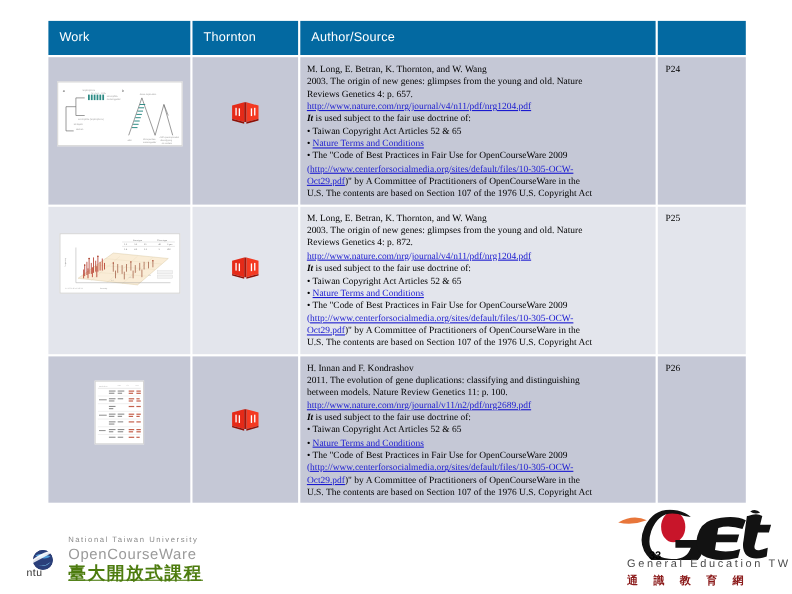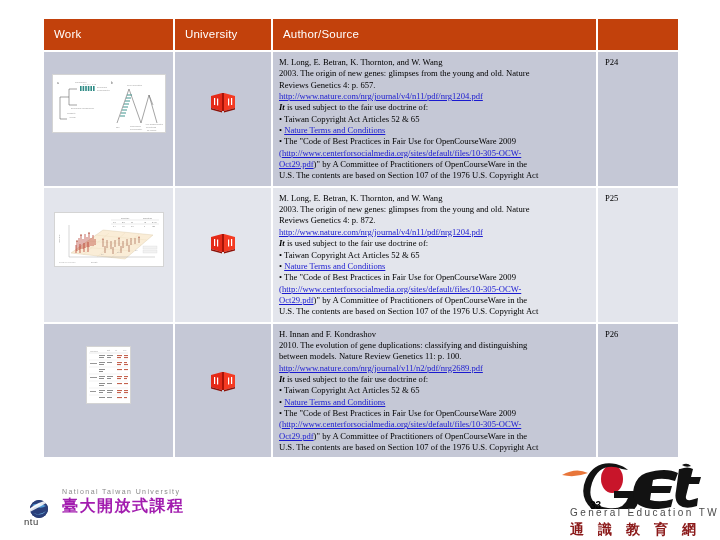--- a/index.html
+++ b/index.html
@@ -19,21 +19,21 @@
   #license-table {
     position: absolute;
     left: 42px;
     top: 17px;
     width: 638px;
     border-collapse: separate;
     border-spacing: 2px 2px;
     table-layout: fixed;
   }
   #license-table th {
-    background: #c2410c;
+    background: #0369a1;
     color: #ffffff;
     font-family: "Liberation Sans", sans-serif;
     font-weight: normal;
     font-size: 11.5px;
     text-align: left;
     padding: 9px 8px 10px 10px;
     vertical-align: middle;
     letter-spacing: .2px;
   }
   #license-table td {
@@ -123,23 +123,24 @@
     font-family: "Liberation Sans", sans-serif;
     font-size: 13.5px;
     color: #9a9a9a;
     letter-spacing: .6px;
     line-height: 15px;
   }
   .ntu-l3 {
     font-family: "DejaVu Sans", sans-serif;
     font-size: 16px;
     font-weight: bold;
-    color: #a21caf;
+    color: #4d7c0f;
     letter-spacing: 1.5px;
     line-height: 19px;
+    text-decoration: underline;
   }
   .ntu-mark {
     position: absolute;
     left: 2px; top: 29px;
     font-family: "Liberation Sans", sans-serif;
     font-size: 9.5px;
     font-weight: normal;
     color: #333333;
     letter-spacing: .5px;
   }
@@ -167,41 +168,41 @@
     font-family: "Liberation Sans", sans-serif;
     font-size: 10px;
     color: #4a4a4a;
     letter-spacing: 2.4px;
     white-space: nowrap;
   }
   .get-cn {
     position: absolute;
     left: 10px; top: 58px;
     font-family: "DejaVu Sans", sans-serif;
-    font-size: 14px;
+    font-size: 10px;
     font-weight: bold;
     color: #8b1a1a;
     letter-spacing: 14px;
     white-space: nowrap;
   }
 </style>
 </head>
 <body>
 
 <table id="license-table">
   <colgroup>
     <col class="c-work">
       <col class="c-lic">
       <col class="c-src">
       <col class="c-page">
   </colgroup>
   <thead>
     <tr>
       <th>Work</th>
-      <th>University</th>
+      <th>Thornton</th>
       <th>Author/Source</th>
       <th></th>
     </tr>
   </thead>
   <tbody>
 
     <tr>
       <td class="work-cell">
         <div class="thumb thumb-1">
           <svg class="f1-svg" viewBox="0 0 112 57" xmlns="http://www.w3.org/2000/svg">
@@ -494,21 +495,21 @@
               <rect x="18" y="7.5" width="1.2" height="7"></rect>
                 <rect x="21" y="7" width="1.2" height="7"></rect>
             </g>
             <path d="M1 17 L12 20 L12 21.5 L1 18.5 Z" fill="#8e1006"></path>
             <path d="M25 17 L14 20 L14 21.5 L25 18.5 Z" fill="#8e1006"></path>
           </svg>
         </span>
       </td>
       <td class="src-cell">
         <div class="src-line">H. Innan and F. Kondrashov</div>
-        <div class="src-line">2010. The evolution of gene duplications: classifying and distinguishing</div>
+        <div class="src-line">2011. The evolution of gene duplications: classifying and distinguishing</div>
         <div class="src-line">between models. Nature Review Genetics  11: p. 100.</div>
         <div class="src-line"><a class="lnk" href="#">http://www.nature.com/nrg/journal/v11/n2/pdf/nrg2689.pdf</a></div>
         <div class="src-line"><span class="ital">It</span><span> is used subject to the fair use doctrine of:</span></div>
         <div class="src-line">• Taiwan Copyright Act Articles 52 &amp; 65</div>
         <div class="src-line"><span>• </span><a class="lnk-plain" href="#">Nature Terms and Conditions</a></div>
         <div class="src-line">• The "Code of Best Practices in Fair Use for OpenCourseWare 2009</div>
         <div class="src-line"><span class="lnk-plain">(</span><a class="lnk" href="#">http://www.centerforsocialmedia.org/sites/default/files/10-305-OCW-</a></div>
         <div class="src-line"><a class="lnk" href="#">Oct29.pdf</a><span>)" by A Committee of Practitioners of OpenCourseWare in the</span></div>
         <div class="src-line">U.S. The contents are based on Section 107 of the 1976 U.S. Copyright Act</div>
       </td>
@@ -525,20 +526,21 @@
       <path d="M8 14 a9 9 0 0 1 18 0 a9 9 0 0 1 -18 0" fill="#2a3f7a"></path>
       <path d="M10 10 q7 -3 14 1 q-6 4 -14 -1 Z" fill="#4f9ad6"></path>
       <path d="M11 18 q7 3 13 -2 q-5 6 -13 2 Z" fill="#6fb3e0"></path>
       <path d="M2 20 q10 -12 26 -14 q-14 8 -26 14 Z" fill="#ffffff" opacity="0.85"></path>
       <path d="M1 21 q12 -14 30 -16" stroke="#ffffff" stroke-width="1.6" fill="none" opacity="0.9"></path>
     </svg>
   </span>
   <span class="ntu-mark">ntu</span>
   <div class="ntu-text">
     <div class="ntu-l1">National Taiwan University</div>
+    <div class="ntu-l2">OpenCourseWare</div>
     <div class="ntu-l3">臺大開放式課程</div>
   </div>
 </div>
 
 <div id="get-logo">
   <svg viewBox="0 0 158 46" width="158" height="46" xmlns="http://www.w3.org/2000/svg">
     <path d="M2 12 q14 -8 26 -2 q-13 5 -26 2 Z" fill="#e8763a"></path>
     <ellipse cx="52" cy="16" rx="11" ry="14" fill="#c8152a"></ellipse>
     <path d="M62 6 q-22 -8 -30 14 q-7 22 16 25 q16 2 20 -10 l-14 0 l0 -7 l25 0 q2 16 -10 22 q-20 10 -36 -3 q-15 -13 -7 -31 q9 -19 30 -15 q8 2 12 6 Z" fill="#121212"></path>
     <path d="M86 10 q20 -6 32 0 l-3 8 q-12 -4 -22 -1 l-1 6 l20 0 l-2 7 l-19 0 l-1 7 q11 3 23 -1 l-2 8 q-20 5 -32 -2 q-8 -6 -5 -18 q3 -11 12 -14 Z" fill="#121212"></path>

